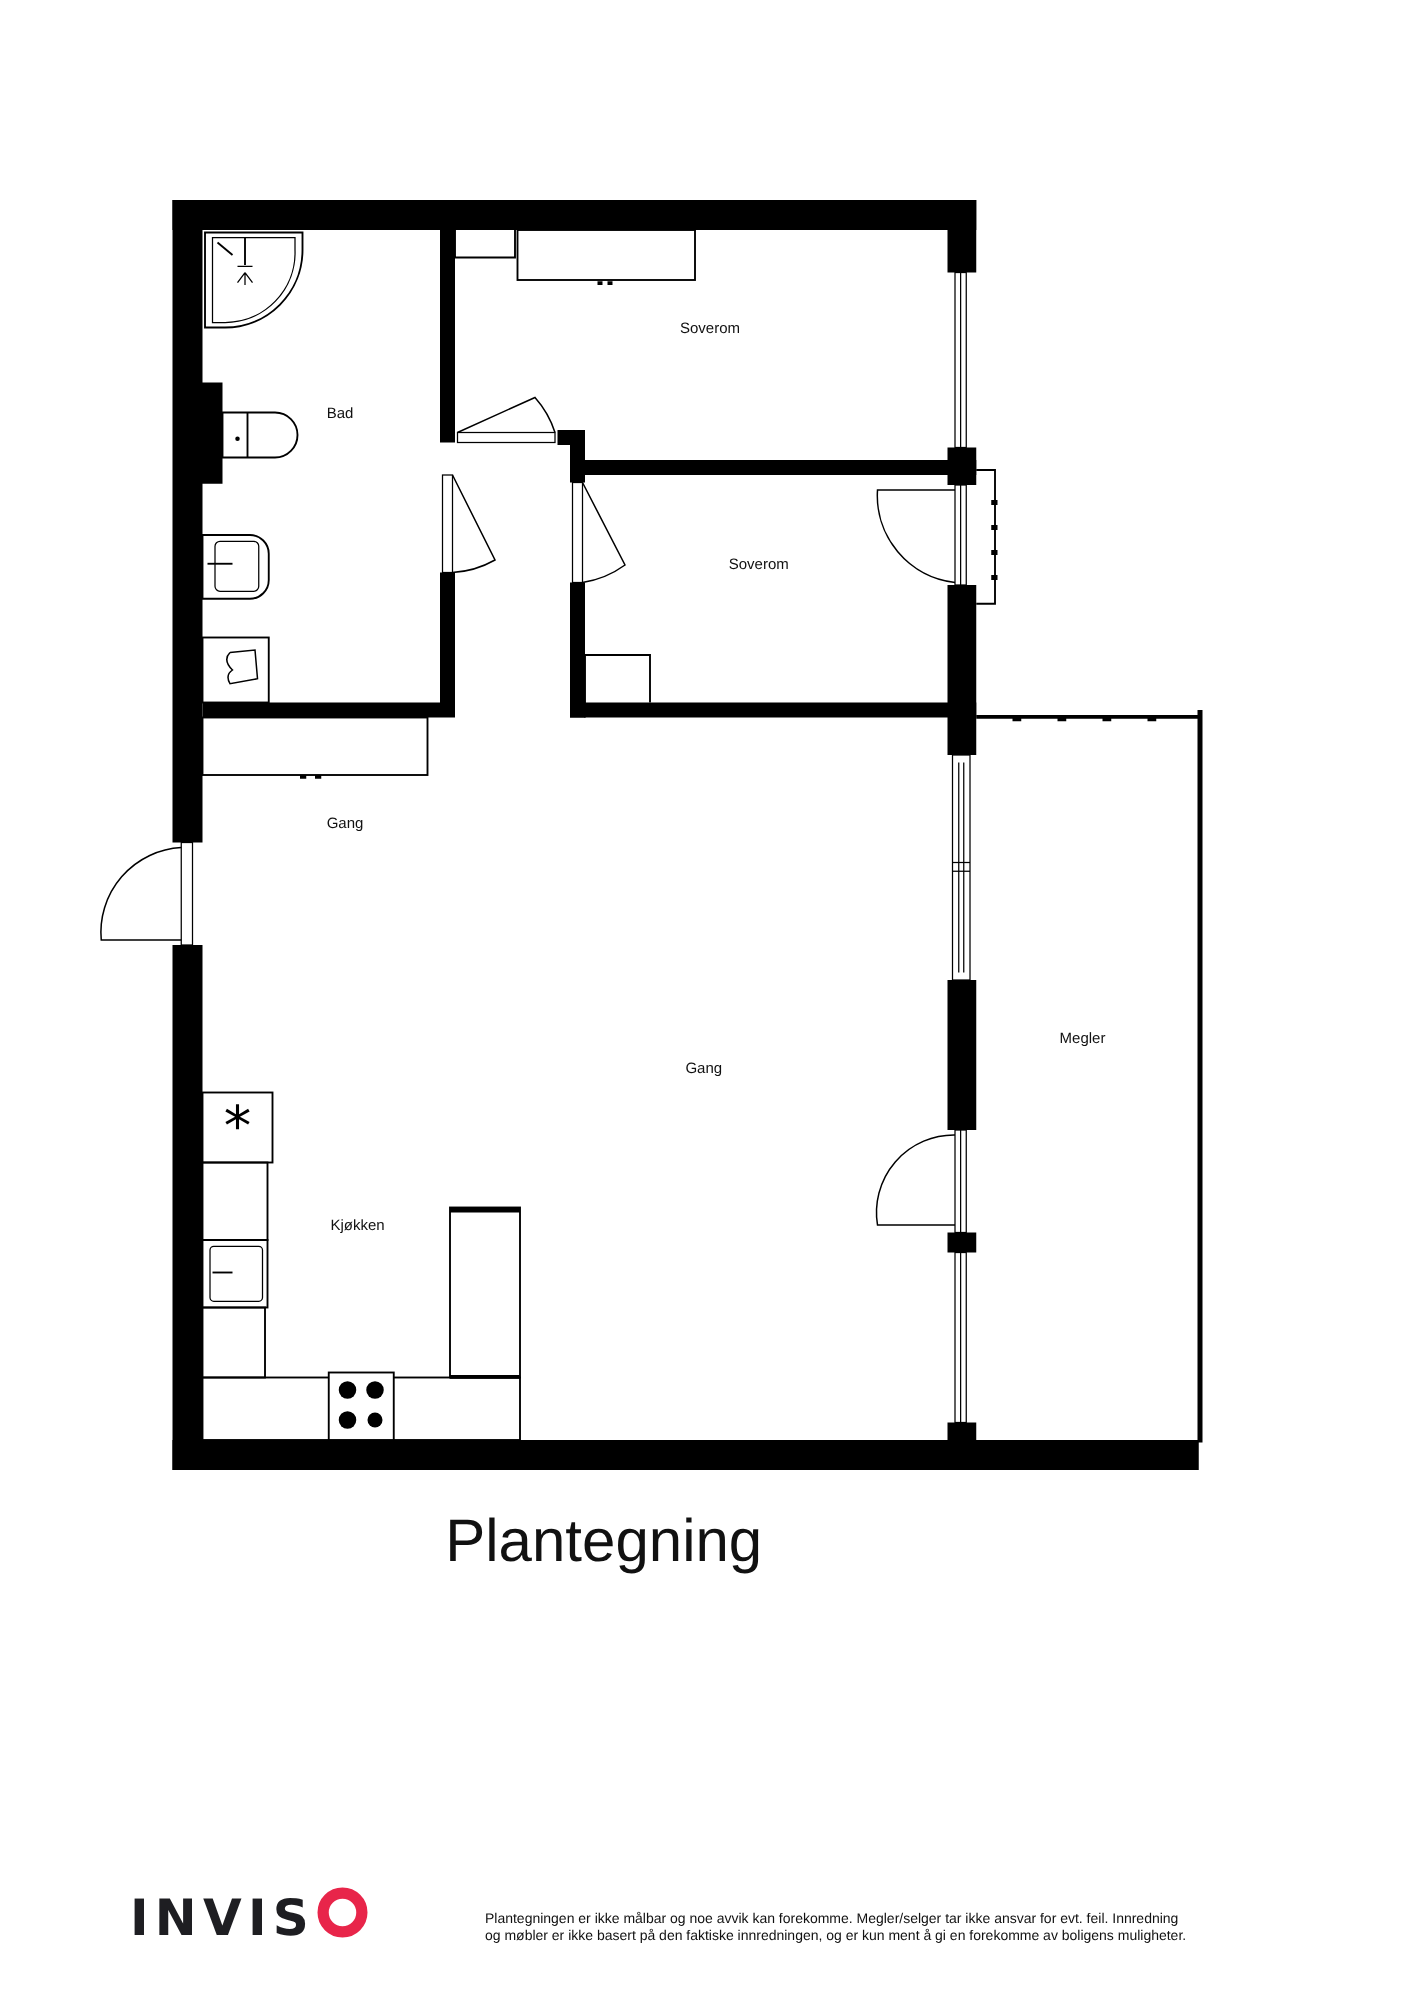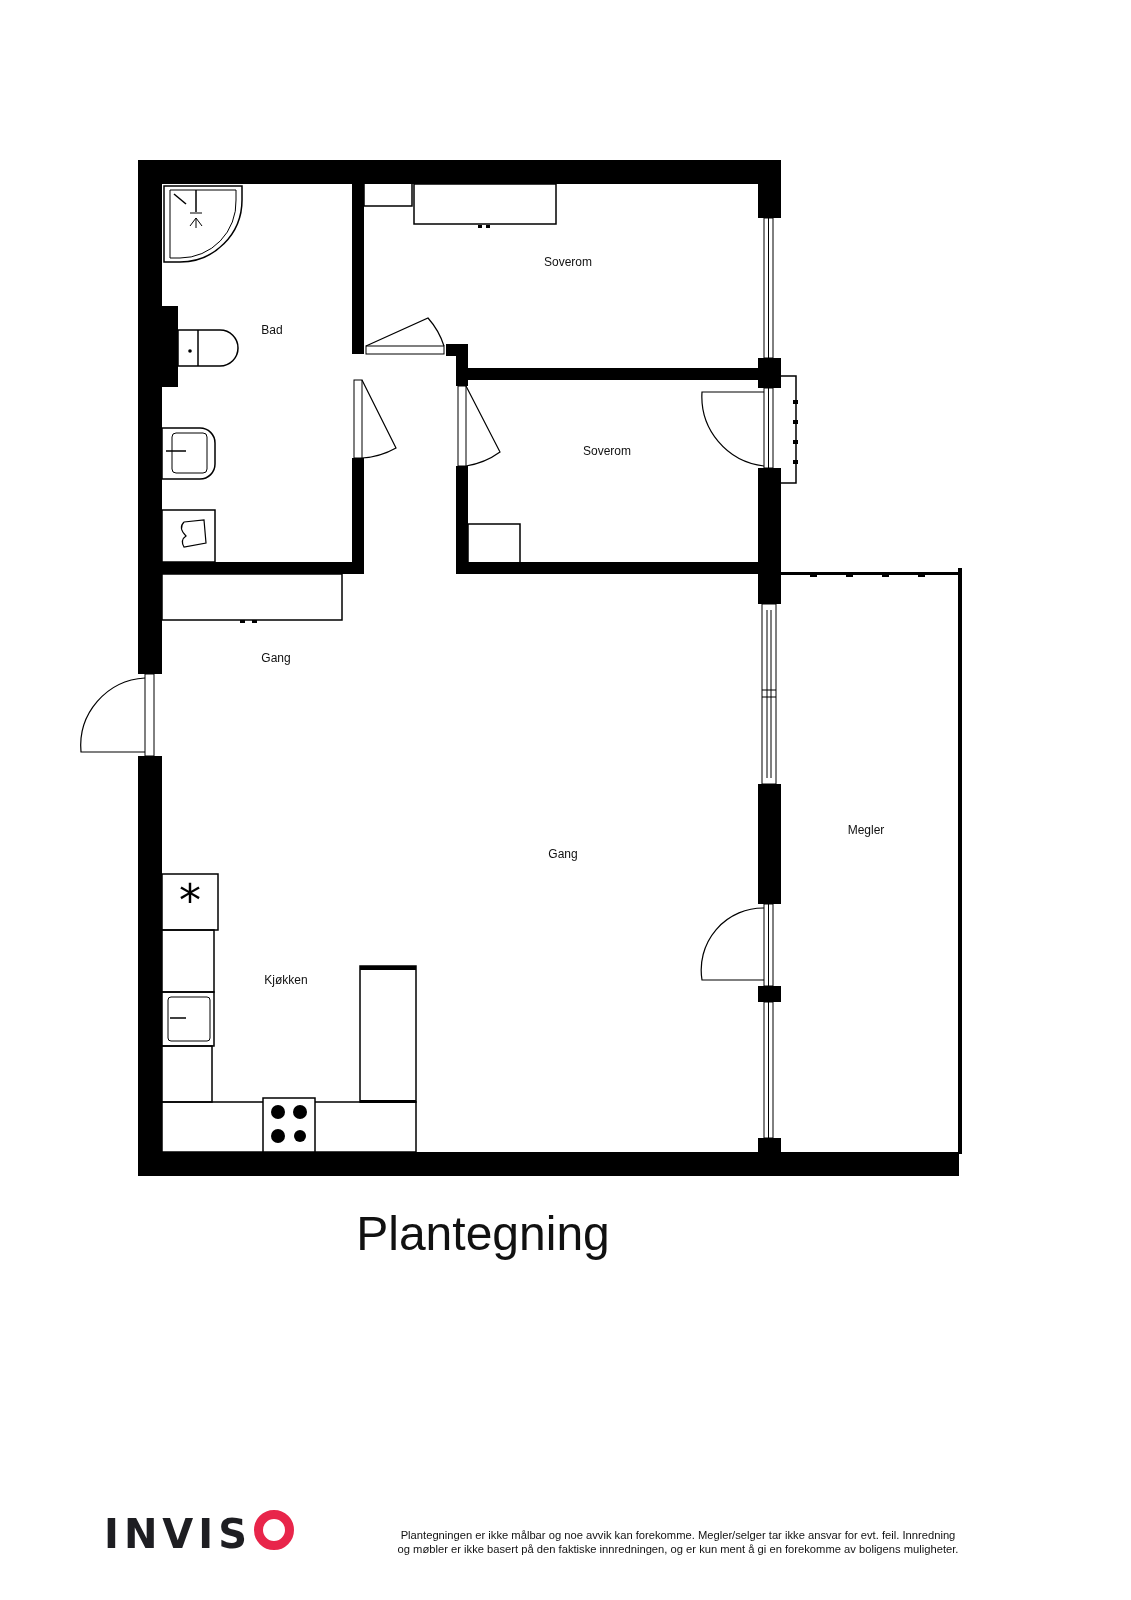--- a/index.html
+++ b/index.html
@@ -8,21 +8,21 @@
   .plan { position: absolute; left: 0; top: 0; width: 1131px; height: 1200px; }
   .room-label { position: absolute; font-size: 12px; color: #111; white-space: nowrap;
                 transform: translate(-50%, -50%); }
   .title { position: absolute; left: 0; width: 966px; top: 1206px; text-align: center;
            font-size: 48px; color: #111; }
   .logo { position: absolute; left: 104px; top: 1510px; font-size: 40px; font-weight: bold;
           letter-spacing: 5px; color: #1e1e22; font-family: "DejaVu Sans", sans-serif; line-height: 1; }
   .logo .o { display: inline-block; width: 40px; height: 40px; border: 9px solid #e8254a;
              border-radius: 50%; box-sizing: border-box; vertical-align: -2px; margin-left: 2px; }
   .disclaimer { position: absolute; left: 388px; top: 1528px; width: 580px; font-size: 11.2px;
-                line-height: 14px; color: #111; text-align: center; }
+                line-height: 14px; color: #111; text-align: left; }
 </style>
 </head>
 <body>
 
 <div class="plan">
   <svg width="1131" height="1200" viewBox="0 0 1131 1200" xmlns="http://www.w3.org/2000/svg">
     <g fill="#000" stroke="none">
 
       <rect x="138" y="160" width="643" height="24"></rect>
 

